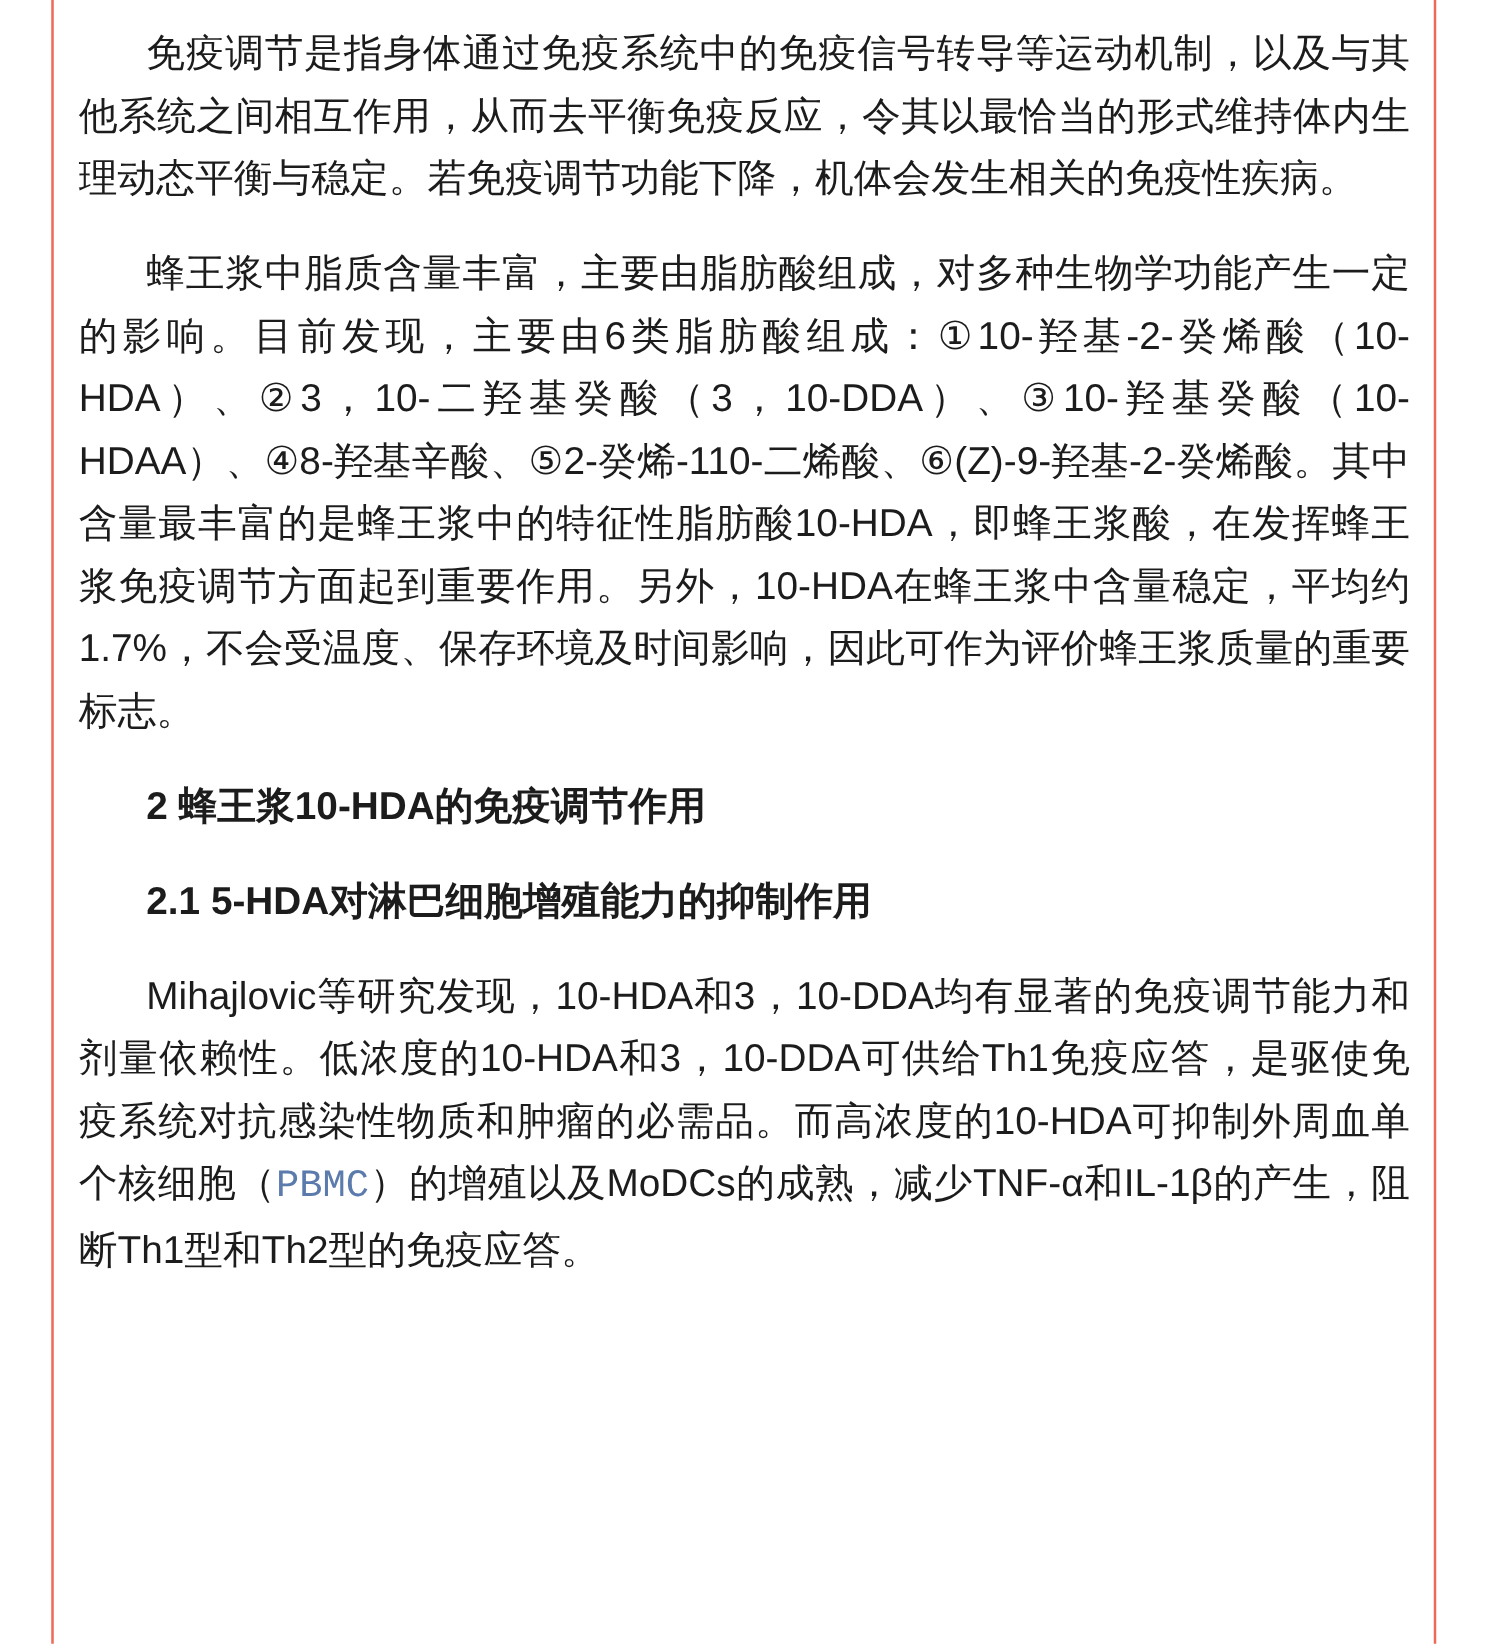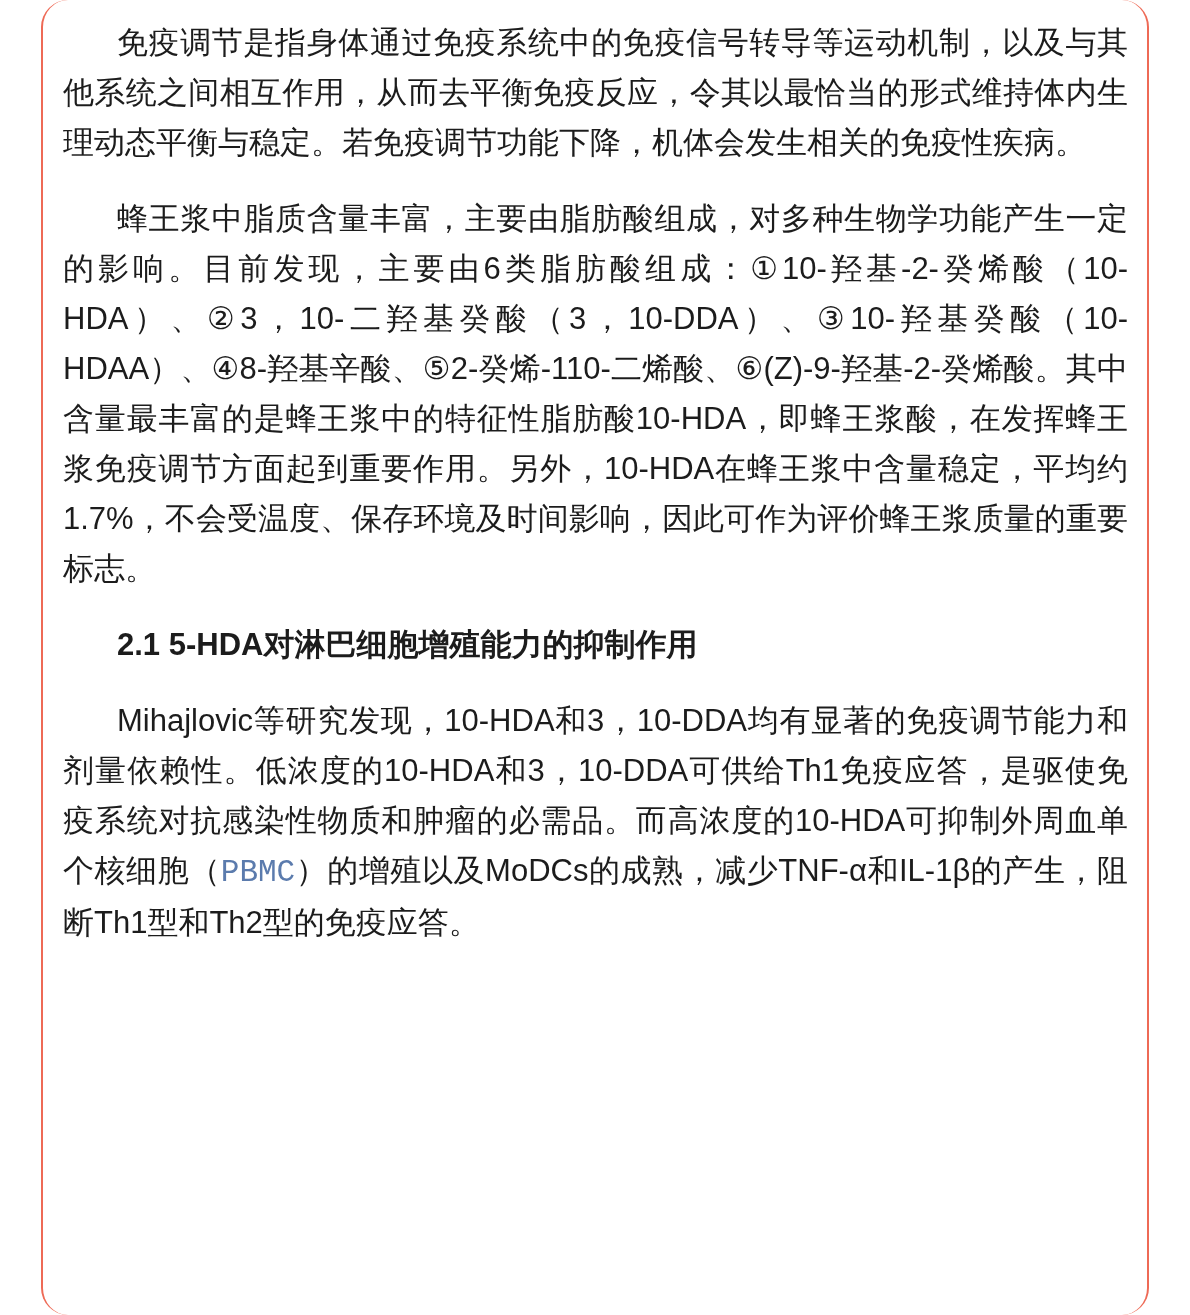--- a/index.html
+++ b/index.html
@@ -1,21 +1,21 @@
 <!DOCTYPE html>
 <html style="--border-color: #ee6a56; --text-color: #1c1c1c; --link-color: #5b7bad; --bg: #ffffff;"><head>
 <meta charset="utf-8">
 <style>
   :root{
     --border-color:#ee6a56;
     --text-color:#1c1c1c;
     --link-color:#5b7bad;
     --bg:#ffffff;
   }
-  *{box-sizing:border-box;border-radius:27px;}
+  *{box-sizing:border-box;}
   html,body{margin:0;padding:0;}
   body{
     width:1190px;height:1315px;overflow:hidden;
     background:var(--bg);
     font-family:"Liberation Sans","DejaVu Sans",sans-serif;
   }
   .article-frame{
     position:absolute;left:41px;top:0;
     width:1108px;height:1315px;
     border-left:2px solid var(--border-color);
@@ -38,19 +38,20 @@
 </head>
 <body>
 
 <div class="article-frame">
 
   <p class="para">免疫调节是指身体通过免疫系统中的免疫信号转导等运动机制，以及与其他系统之间相互作用，从而去平衡免疫反应，令其以最恰当的形式维持体内生理动态平衡与稳定。若免疫调节功能下降，机体会发生相关的免疫性疾病。</p>
 
 
   <p class="para">蜂王浆中脂质含量丰富，主要由脂肪酸组成，对多种生物学功能产生一定的影响。目前发现，主要由6类脂肪酸组成：①10-羟基-2-癸烯酸（10-HDA）、②3，10-二羟基癸酸（3，10-DDA）、③10-羟基癸酸（10-HDAA）、④8-羟基辛酸、⑤2-癸烯-110-二烯酸、⑥(Z)-9-羟基-2-癸烯酸。其中含量最丰富的是蜂王浆中的特征性脂肪酸10-HDA，即蜂王浆酸，在发挥蜂王浆免疫调节方面起到重要作用。另外，10-HDA在蜂王浆中含量稳定，平均约1.7%，不会受温度、保存环境及时间影响，因此可作为评价蜂王浆质量的重要标志。</p>
 
+  <p class="heading">2 蜂王浆10-HDA的免疫调节作用</p>
 
   <p class="heading">2.1 5-HDA对淋巴细胞增殖能力的抑制作用</p>
 
 
   <p class="para"><span>Mihajlovic等研究发现，10-HDA和3，10-DDA均有显著的免疫调节能力和剂量依赖性。低浓度的10-HDA和3，10-DDA可供给Th1免疫应答，是驱使免疫系统对抗感染性物质和肿瘤的必需品。而高浓度的10-HDA可抑制外周血单个核细胞（</span><span class="link">PBMC</span><span>）的增殖以及MoDCs的成熟，减少TNF-α和IL-1β的产生，阻断Th1型和Th2型的免疫应答。</span></p>
 
 </div>
 
 </body></html>

